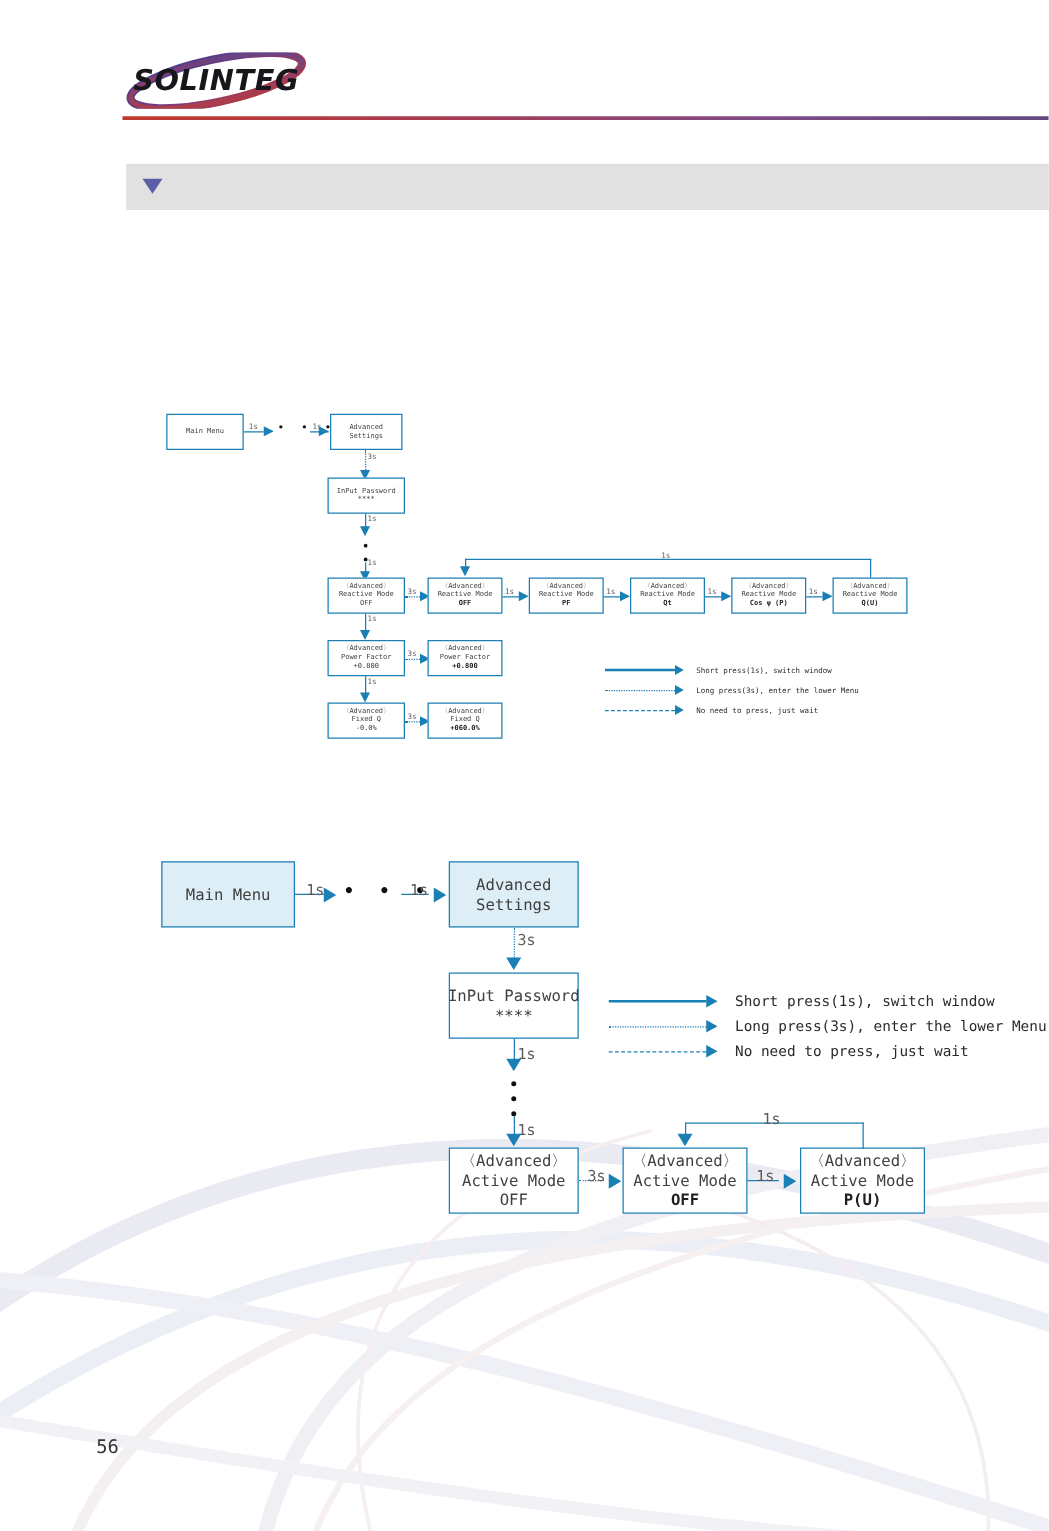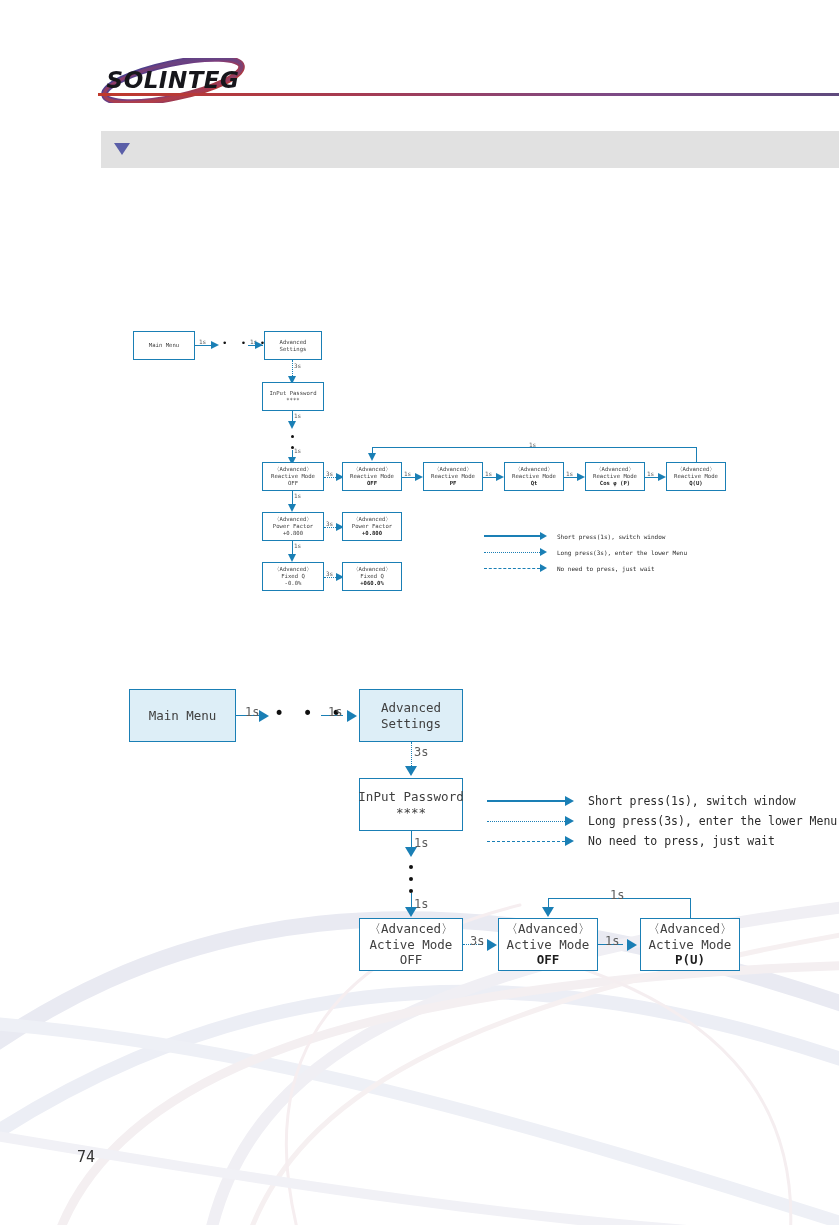--- a/index.html
+++ b/index.html
@@ -6,21 +6,21 @@
   body{
     width:839px;height:1225px;position:relative;overflow:hidden;
     background:#ffffff;
     font-family:"DejaVu Sans Mono", monospace;
   }
 
   
   .bg-art{position:absolute;left:0;top:0;width:839px;height:1225px;z-index:0;pointer-events:none;}
 
   
-  .logo-wrap{position:absolute;left:98px;top:58px;width:150px;height:48px;z-index:3;}
+  .logo-wrap{position:absolute;left:98px;top:42px;width:150px;height:48px;z-index:3;}
   .hr-rule{position:absolute;left:98px;top:93px;width:741px;height:3px;z-index:3;
            background:linear-gradient(to right,#c0392b 0%,#a63b52 35%,#7d4a86 70%,#5f4a7d 100%);}
 
   .gray-bar{position:absolute;left:101px;top:131px;width:765px;height:37px;background:#e1e1e1;z-index:3;}
   .gray-bar .tri{position:absolute;left:13px;top:12px;width:0;height:0;
       border-left:8px solid transparent;border-right:8px solid transparent;border-top:12px solid #5b5fa8;}
 
   
   .diagram{position:absolute;z-index:4;}
 
@@ -347,13 +347,13 @@
     <span style="width:0;height:0;border-top:5px solid transparent;border-bottom:5px solid transparent;border-left:9px solid #1a7fb5;"></span>
     <span class="lg-txt" style="margin-left:14px;">Long press(3s), enter the lower Menu</span>
   </div>
   <div class="legend-row" style="left:487px;top:834px;">
     <span class="lg-line" style="display:inline-block;width:78px;height:0;border-top:1.6px dashed #1a7fb5;"></span>
     <span style="width:0;height:0;border-top:5px solid transparent;border-bottom:5px solid transparent;border-left:9px solid #1a7fb5;"></span>
     <span class="lg-txt" style="margin-left:14px;">No need to press, just wait</span>
   </div>
 </div>
 
-<div class="page-num">74</div>
+<div class="page-num">56</div>
 
 </body></html>

